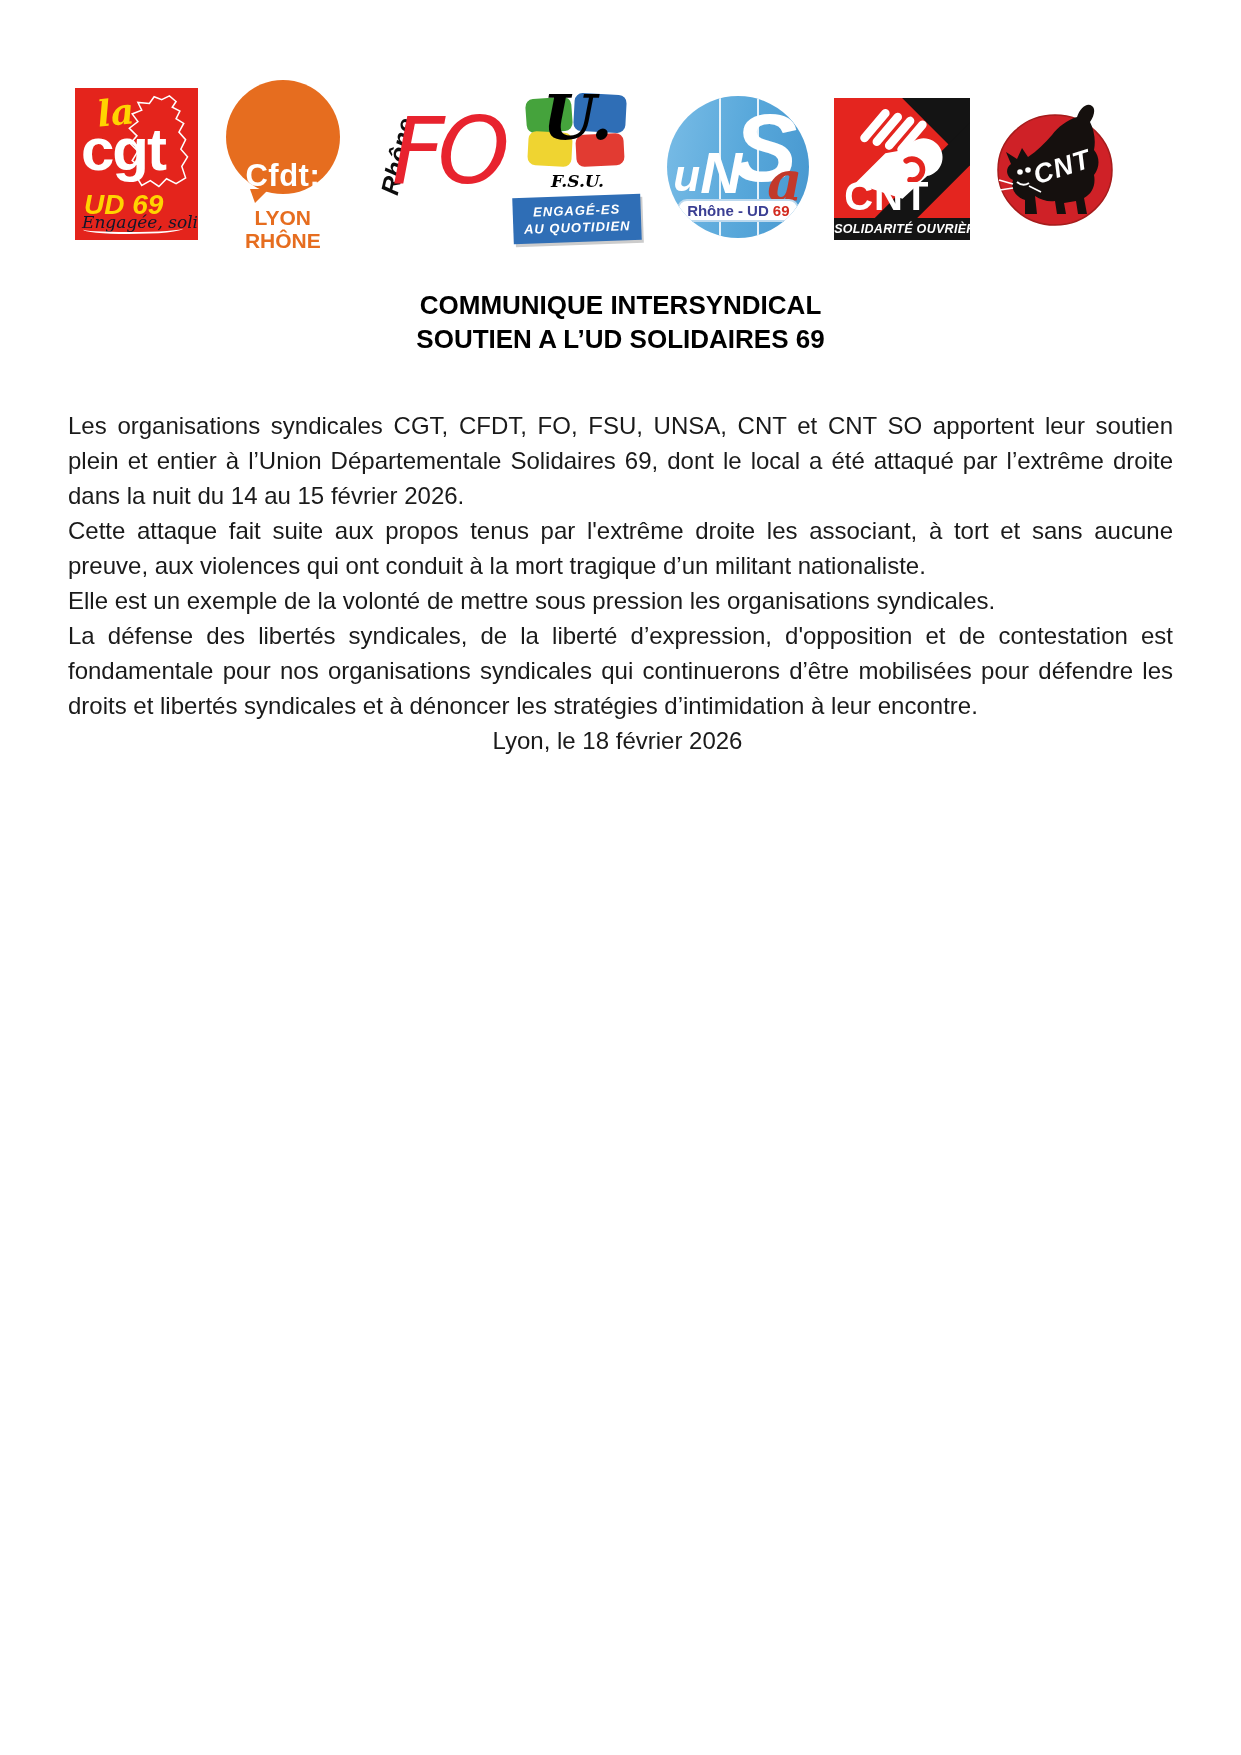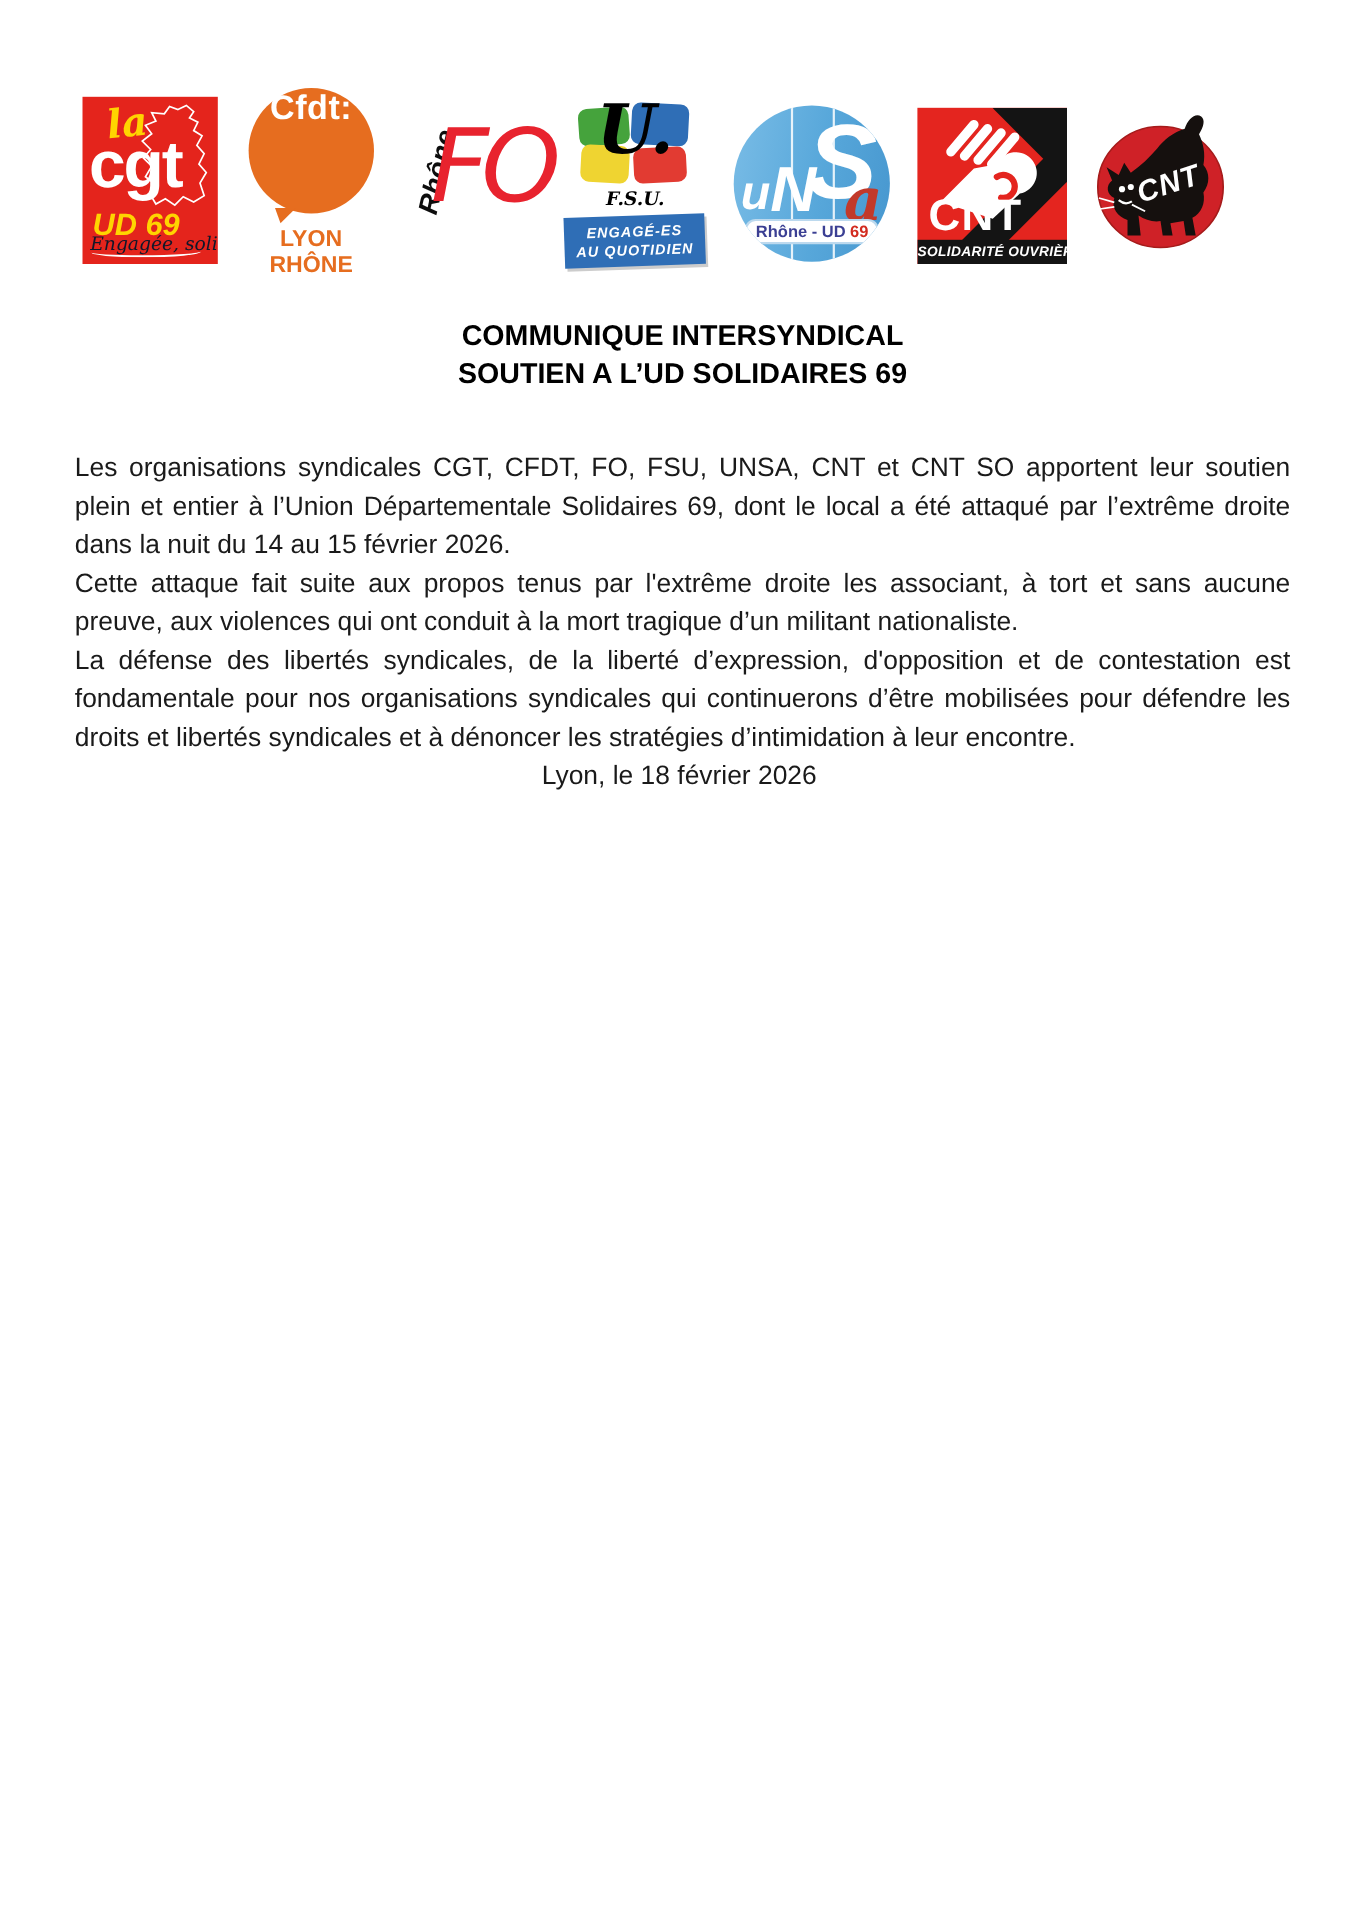--- a/index.html
+++ b/index.html
@@ -21,21 +21,21 @@
   .cgt-dept { position:absolute; left:9px; top:88px; color:#ffd400; font-weight:800; font-style:italic;
               font-size:28px; line-height:1;margin-top:15px; }
   .cgt-tagline { position:absolute; left:7px; top:124px; color:#0f172a; font-style:italic; font-size:17px;
                  white-space:nowrap; font-family:"DejaVu Serif",serif; }
   .cgt-swoosh { position:absolute; left:8px; top:136px; width:100px; height:8px;
                 border-bottom:2.5px solid #ffffff; border-radius:0 0 55% 45%; }
 
   
   .logo-cfdt { width:120px; text-align:center; }
   .cfdt-circle { position:relative; width:114px; height:114px; border-radius:50%; background:#e66d1f;
-                 margin:0 auto; display:flex; align-items:flex-start; justify-content:center; }
+                 margin:0 auto; display:flex; align-items:flex-end; justify-content:center; }
   .cfdt-circle::after { content:""; position:absolute; bottom:-9px; left:24px; width:0; height:0;
                         border-left:5px solid transparent; border-right:14px solid transparent;
                         border-top:14px solid #e66d1f; }
   .cfdt-brand { color:#ffffff; font-weight:bold; font-size:31px; letter-spacing:0.5px; }
   .cfdt-region { margin-top:12px; color:#e66d1f; font-weight:bold; font-size:21px; line-height:23px; }
 
   
   .logo-fo { width:120px; height:125px; margin-top:14px; }
   .fo-region { position:absolute; left:-26px; top:48px; width:112px; text-align:center;
                transform:rotate(-77deg); font-style:italic; font-weight:bold; font-size:25px; color:#0d0d0d; }
@@ -205,17 +205,18 @@
   </div>
 
   <div class="title-block">
     <div>COMMUNIQUE INTERSYNDICAL</div>
     <div>SOUTIEN A L’UD SOLIDAIRES 69</div>
   </div>
 
   <div class="body-block">
     <p>Les organisations syndicales CGT, CFDT, FO, FSU, UNSA, CNT et CNT SO apportent leur soutien plein et entier à l’Union Départementale Solidaires 69, dont le local a été attaqué par l’extrême droite dans la nuit du 14 au 15 février 2026.</p>
     <p>Cette attaque fait suite aux propos tenus par l'extrême droite les associant, à tort et sans aucune preuve, aux violences qui ont conduit à la mort tragique d’un militant nationaliste.</p>
+    <p class="p-gap">Elle est un exemple de la volonté de mettre sous pression les organisations syndicales.</p>
     <p>La défense des libertés syndicales, de la liberté d’expression, d'opposition et de contestation est fondamentale pour nos organisations syndicales qui continuerons d’être mobilisées pour défendre les droits et libertés syndicales et à dénoncer les stratégies d’intimidation à leur encontre.</p>
     <p class="date-line">Lyon, le 18 février 2026</p>
   </div>
 
 </div>
 
 </body></html>

